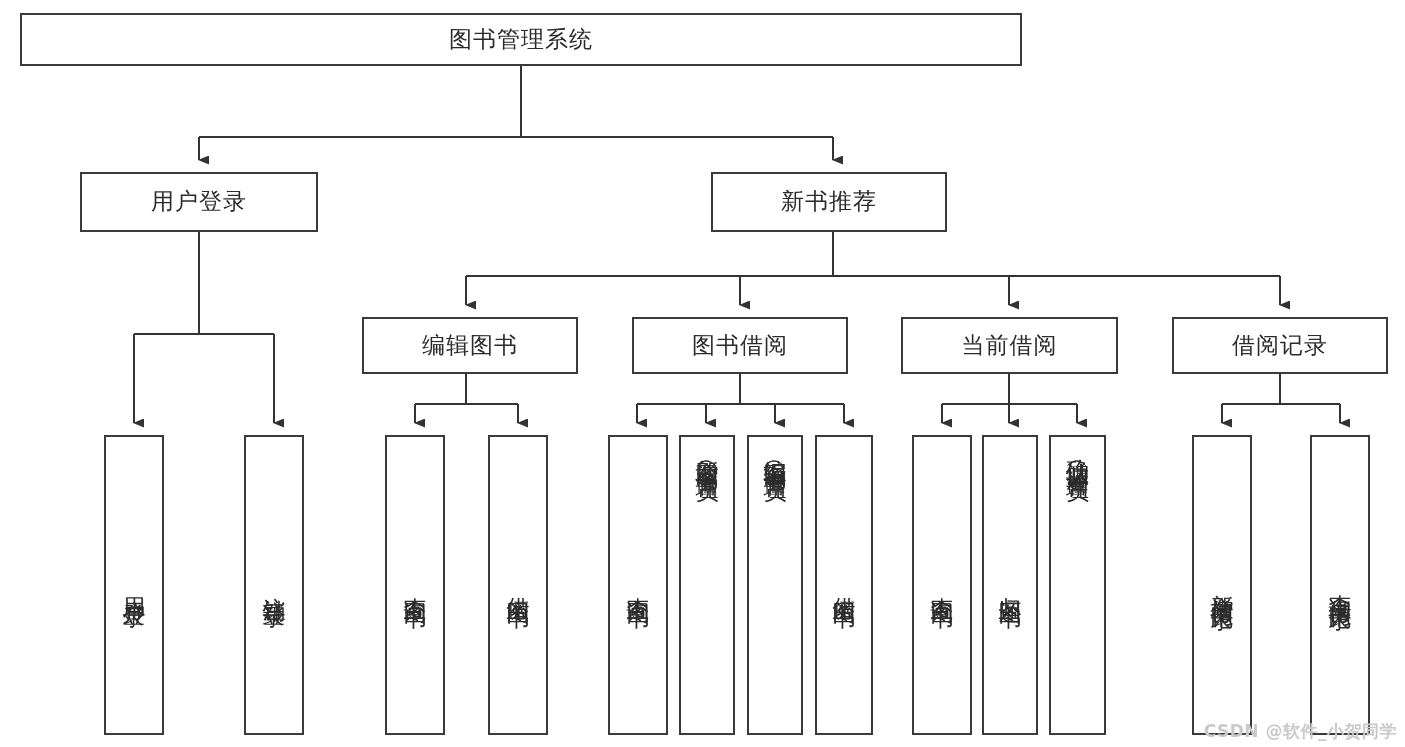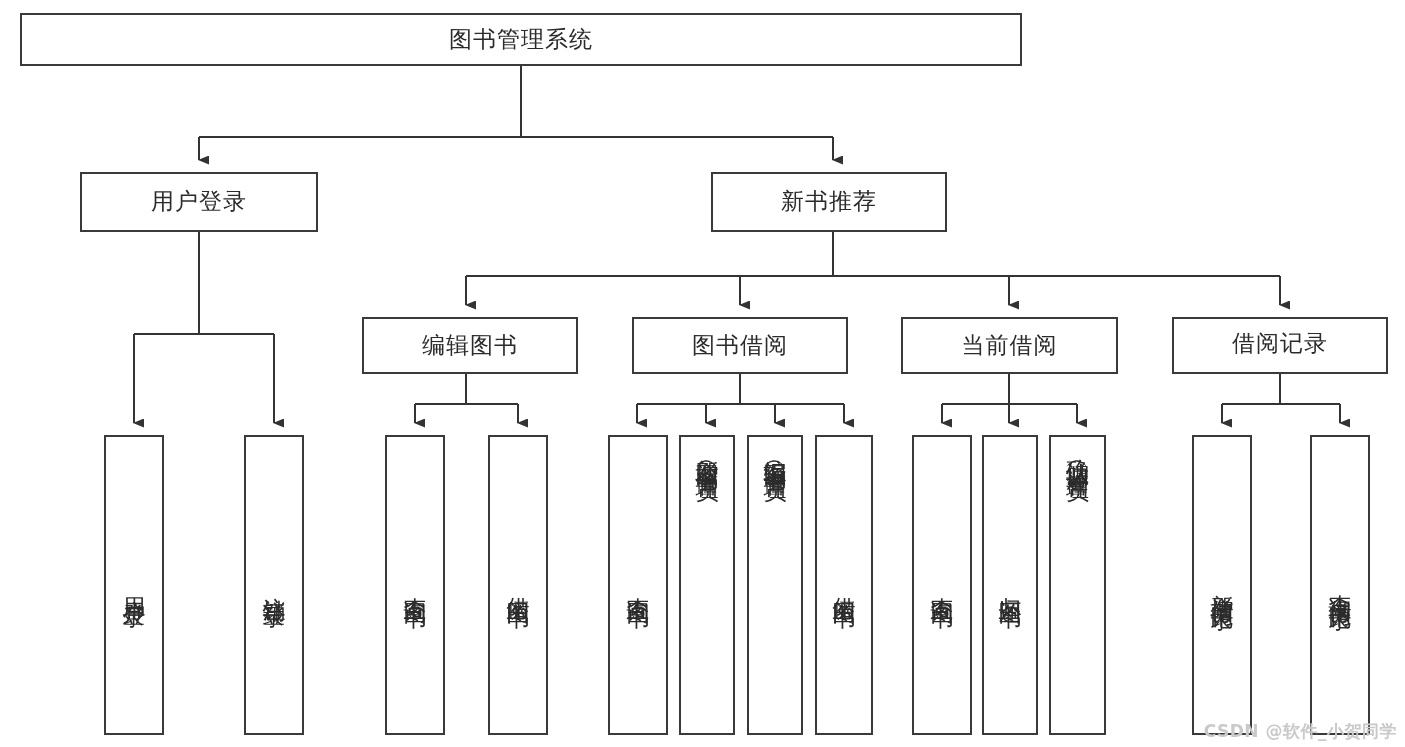--- a/index.html
+++ b/index.html
@@ -132,21 +132,21 @@
 
   <div class="node h" style="left:362px;top:317px;width:216px;height:57px;">
     <span class="lbl">编辑图书</span>
   </div>
   <div class="node h" style="left:632px;top:317px;width:216px;height:57px;">
     <span class="lbl">图书借阅</span>
   </div>
   <div class="node h" style="left:901px;top:317px;width:217px;height:57px;">
     <span class="lbl">当前借阅</span>
   </div>
-  <div class="node h" style="left:1172px;top:317px;width:216px;height:57px;font-family:Liberation Mono, monospace;">
+  <div class="node h" style="left:1172px;top:317px;width:216px;height:57px;">
     <span class="lbl">借阅记录</span>
   </div>
 
   <div class="node v mid" style="left:104px;top:435px;width:60px;height:300px;">
     <span class="lbl">用户登录</span>
   </div>
   <div class="node v mid" style="left:244px;top:435px;width:60px;height:300px;">
     <span class="lbl">注销登录</span>
   </div>
 

